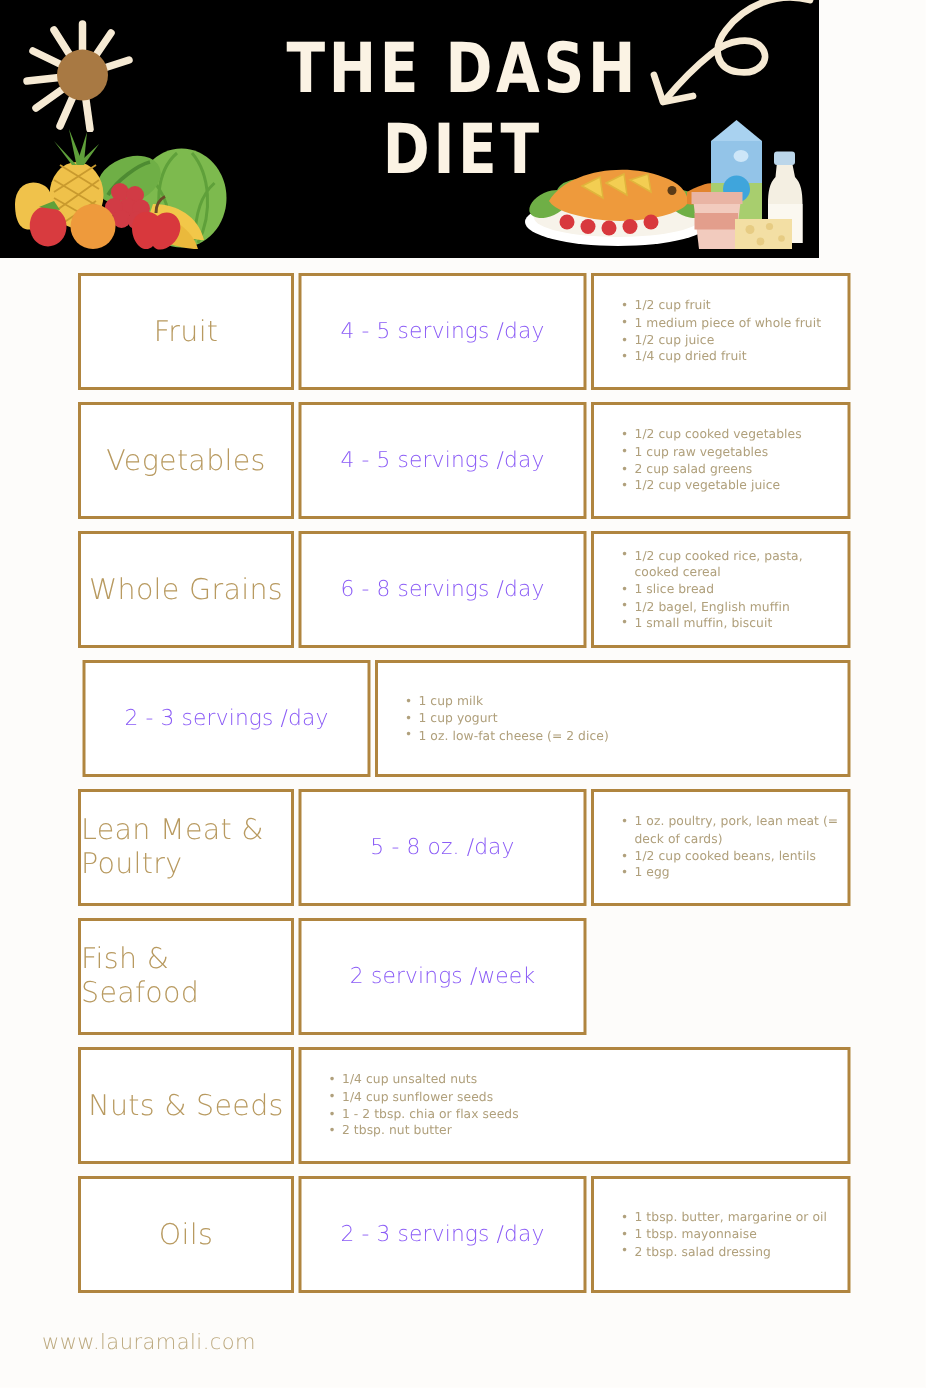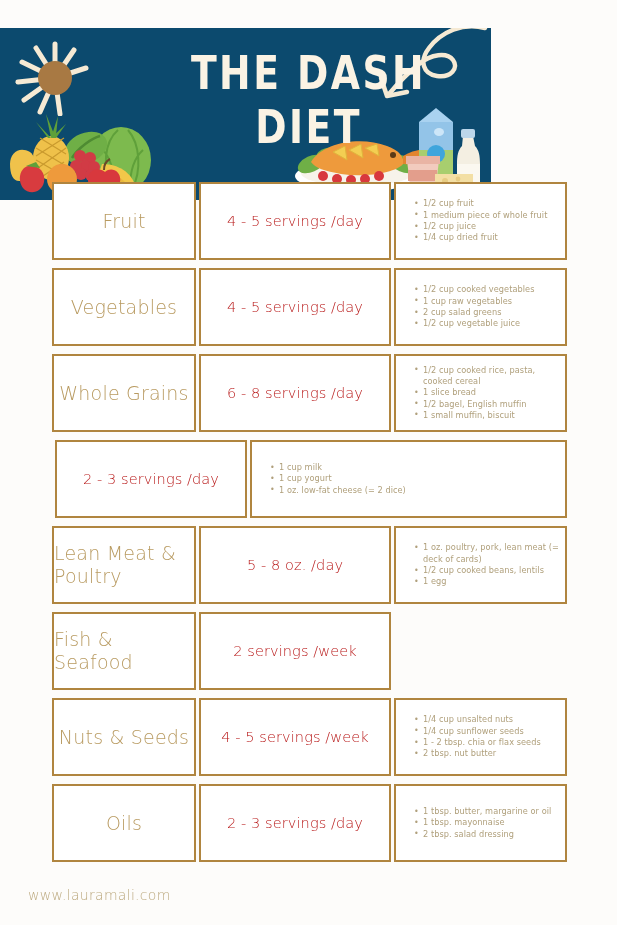--- a/index.html
+++ b/index.html
@@ -12,25 +12,24 @@
     height: 925px;
     font-family: "Liberation Sans", sans-serif;
     position: relative;
     overflow: hidden;
     background: #FDFCFA;
   }
 
   
   .header {
     position: relative;
-    width: 491px;
+    width: 546px;
     height: 172px;
-    background: #0c4a6e;
+    background: #000000;
     overflow: hidden;
-    margin-top: 28px;
   }
   .header-title {
     position: absolute;
     left: 0;
     top: 18px;
     width: 617px;
     text-align: center;
     color: #FBF3E4;
     font-family: "DejaVu Sans", sans-serif;
     font-weight: 700;
@@ -112,21 +111,21 @@
     line-height: 23px;
     text-align: left;
     letter-spacing: 0.2px;
   }
   .cell-serving {
     flex: 0 0 192px;
     width: 192px;
     margin-left: 3px;
   }
   .cell-serving .serving-text {
-    color: #b91c1c;
+    color: #8b5cf6;
     font-family: "DejaVu Sans", sans-serif;
     font-weight: 300;
     font-size: 14.5px;
     line-height: 19px;
     text-align: center;
     letter-spacing: 0.1px;
   }
   .cell-examples {
     flex: 1 1 auto;
     margin-left: 3px;
@@ -387,23 +386,20 @@
         <div class="name-text">Fish &amp; Seafood</div>
       </div>
       <div class="cell cell-serving">
         <div class="serving-text">2 servings /week</div>
       </div>
     </div>
     <div class="row">
       <div class="cell cell-name">
         <div class="name-text">Nuts &amp; Seeds</div>
       </div>
-      <div class="cell cell-serving">
-        <div class="serving-text">4 - 5 servings /week</div>
-      </div>
       <div class="cell cell-examples">
         <ul>
           <li>1/4 cup unsalted nuts</li>
           <li>1/4 cup sunflower seeds</li>
           <li>1 - 2 tbsp. chia or flax seeds</li>
           <li>2 tbsp. nut butter</li>
         </ul>
       </div>
     </div>
     <div class="row">

